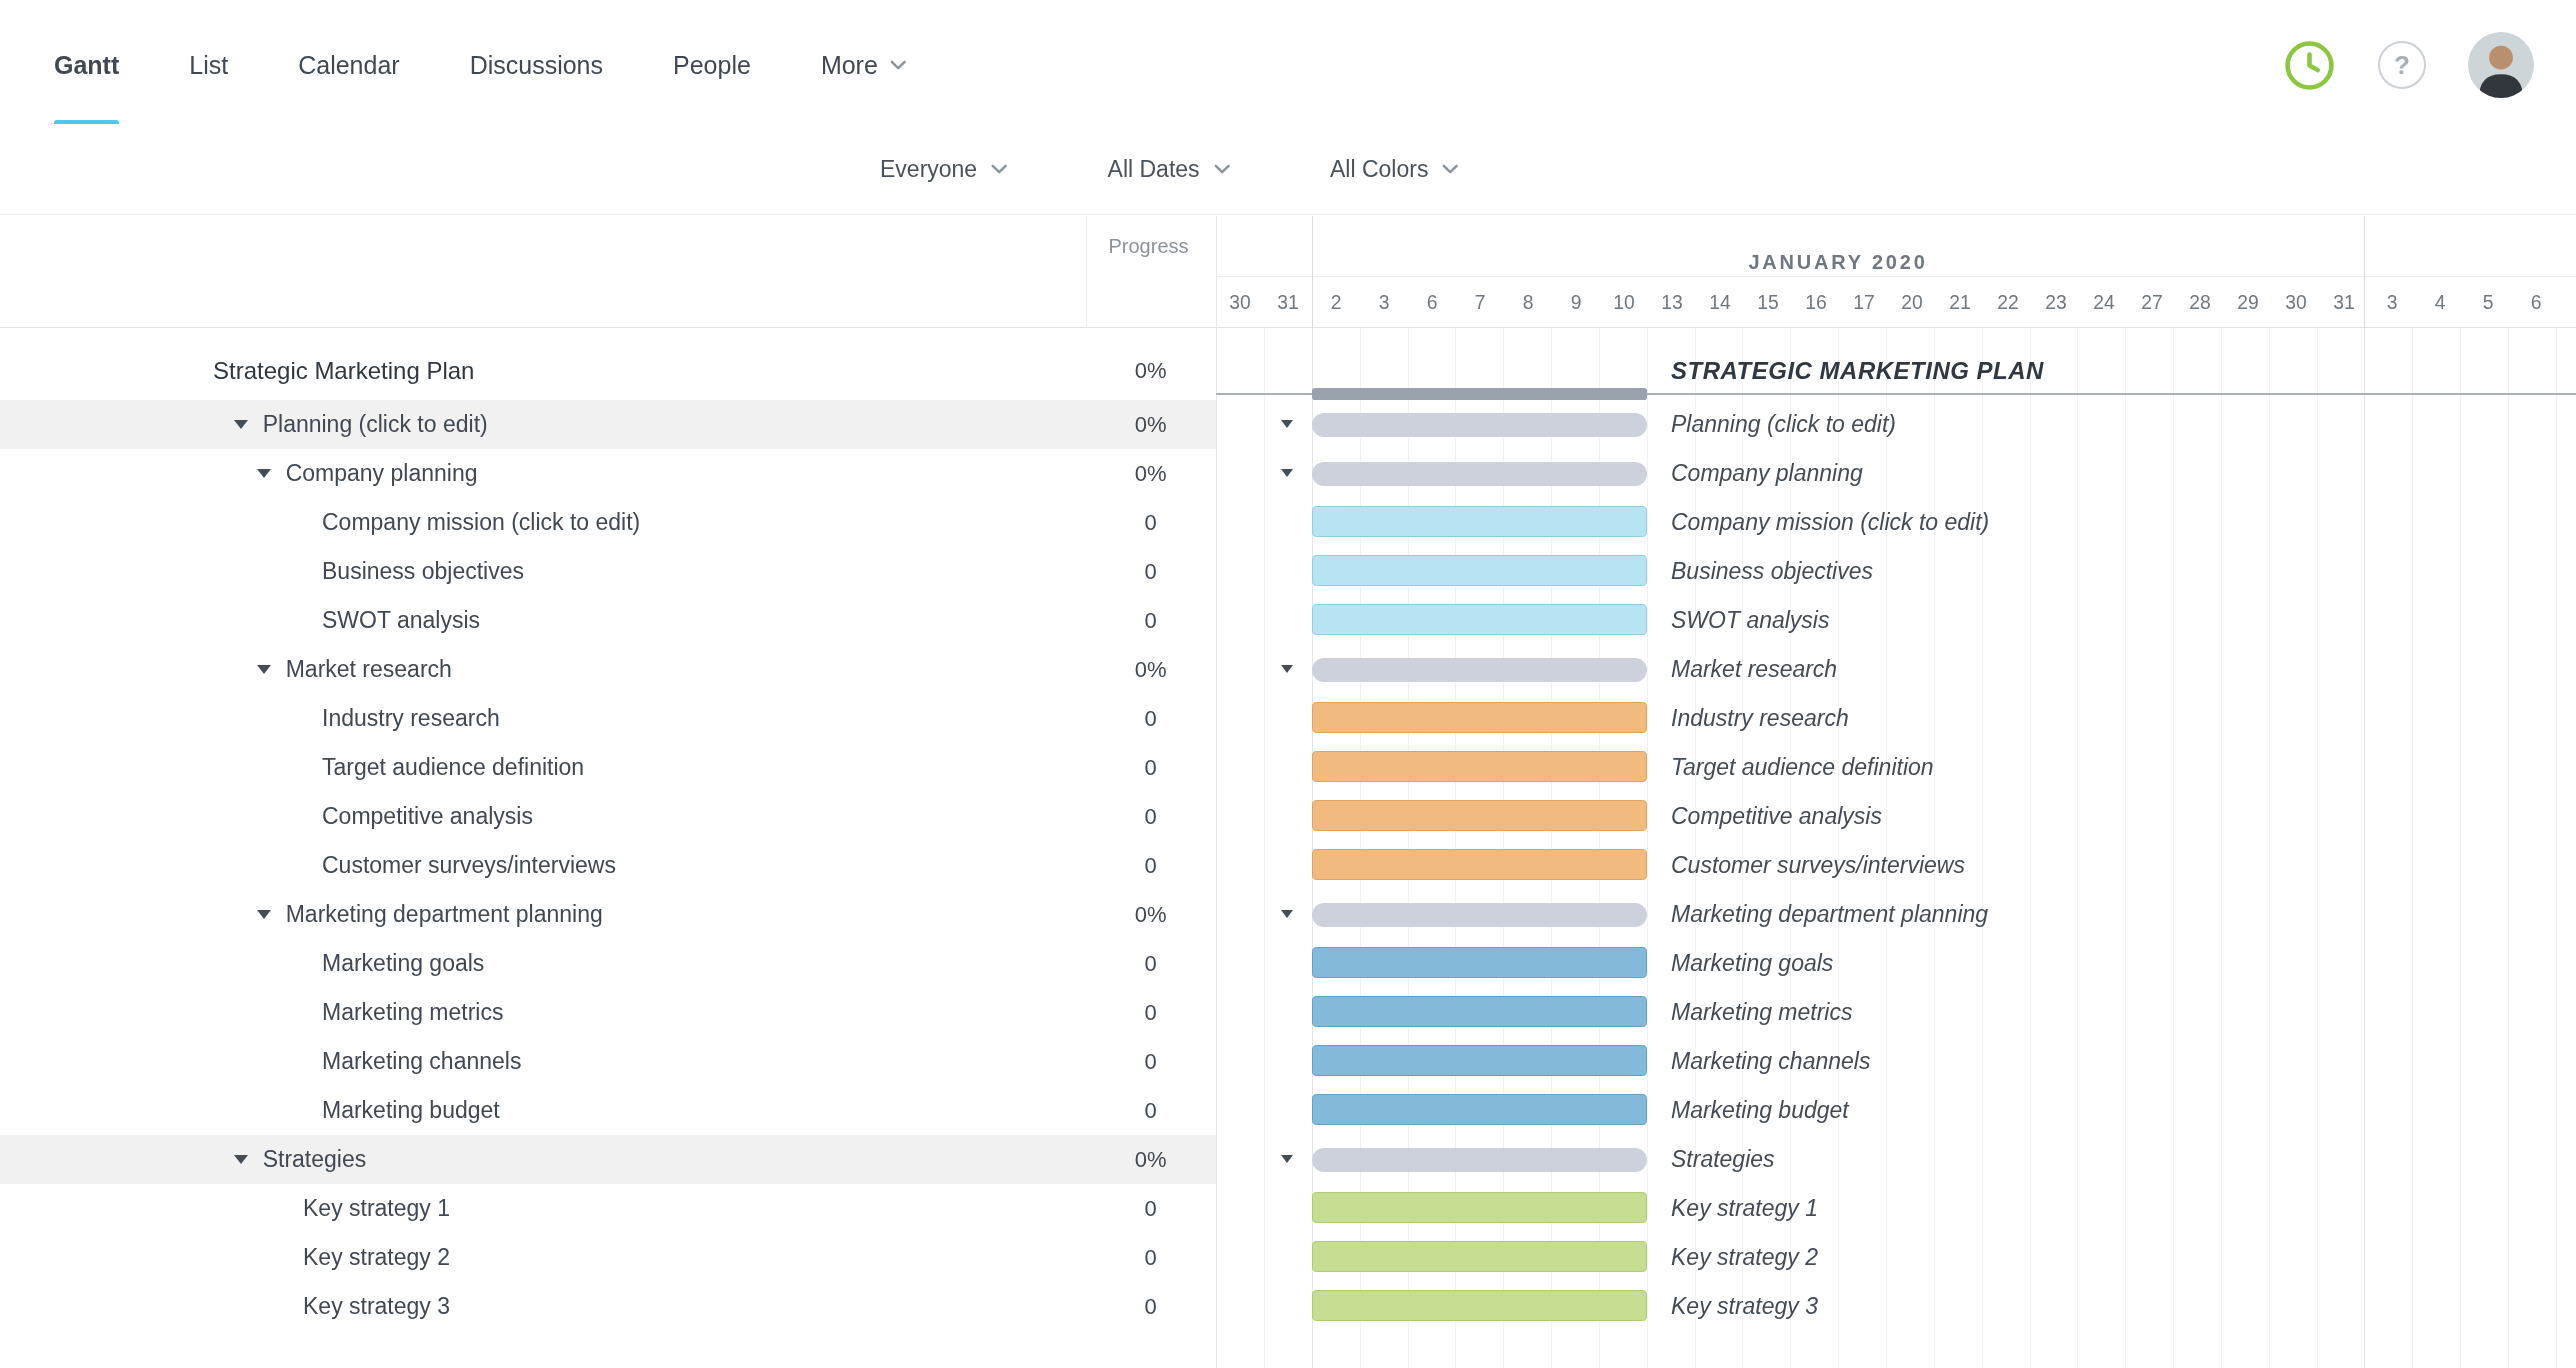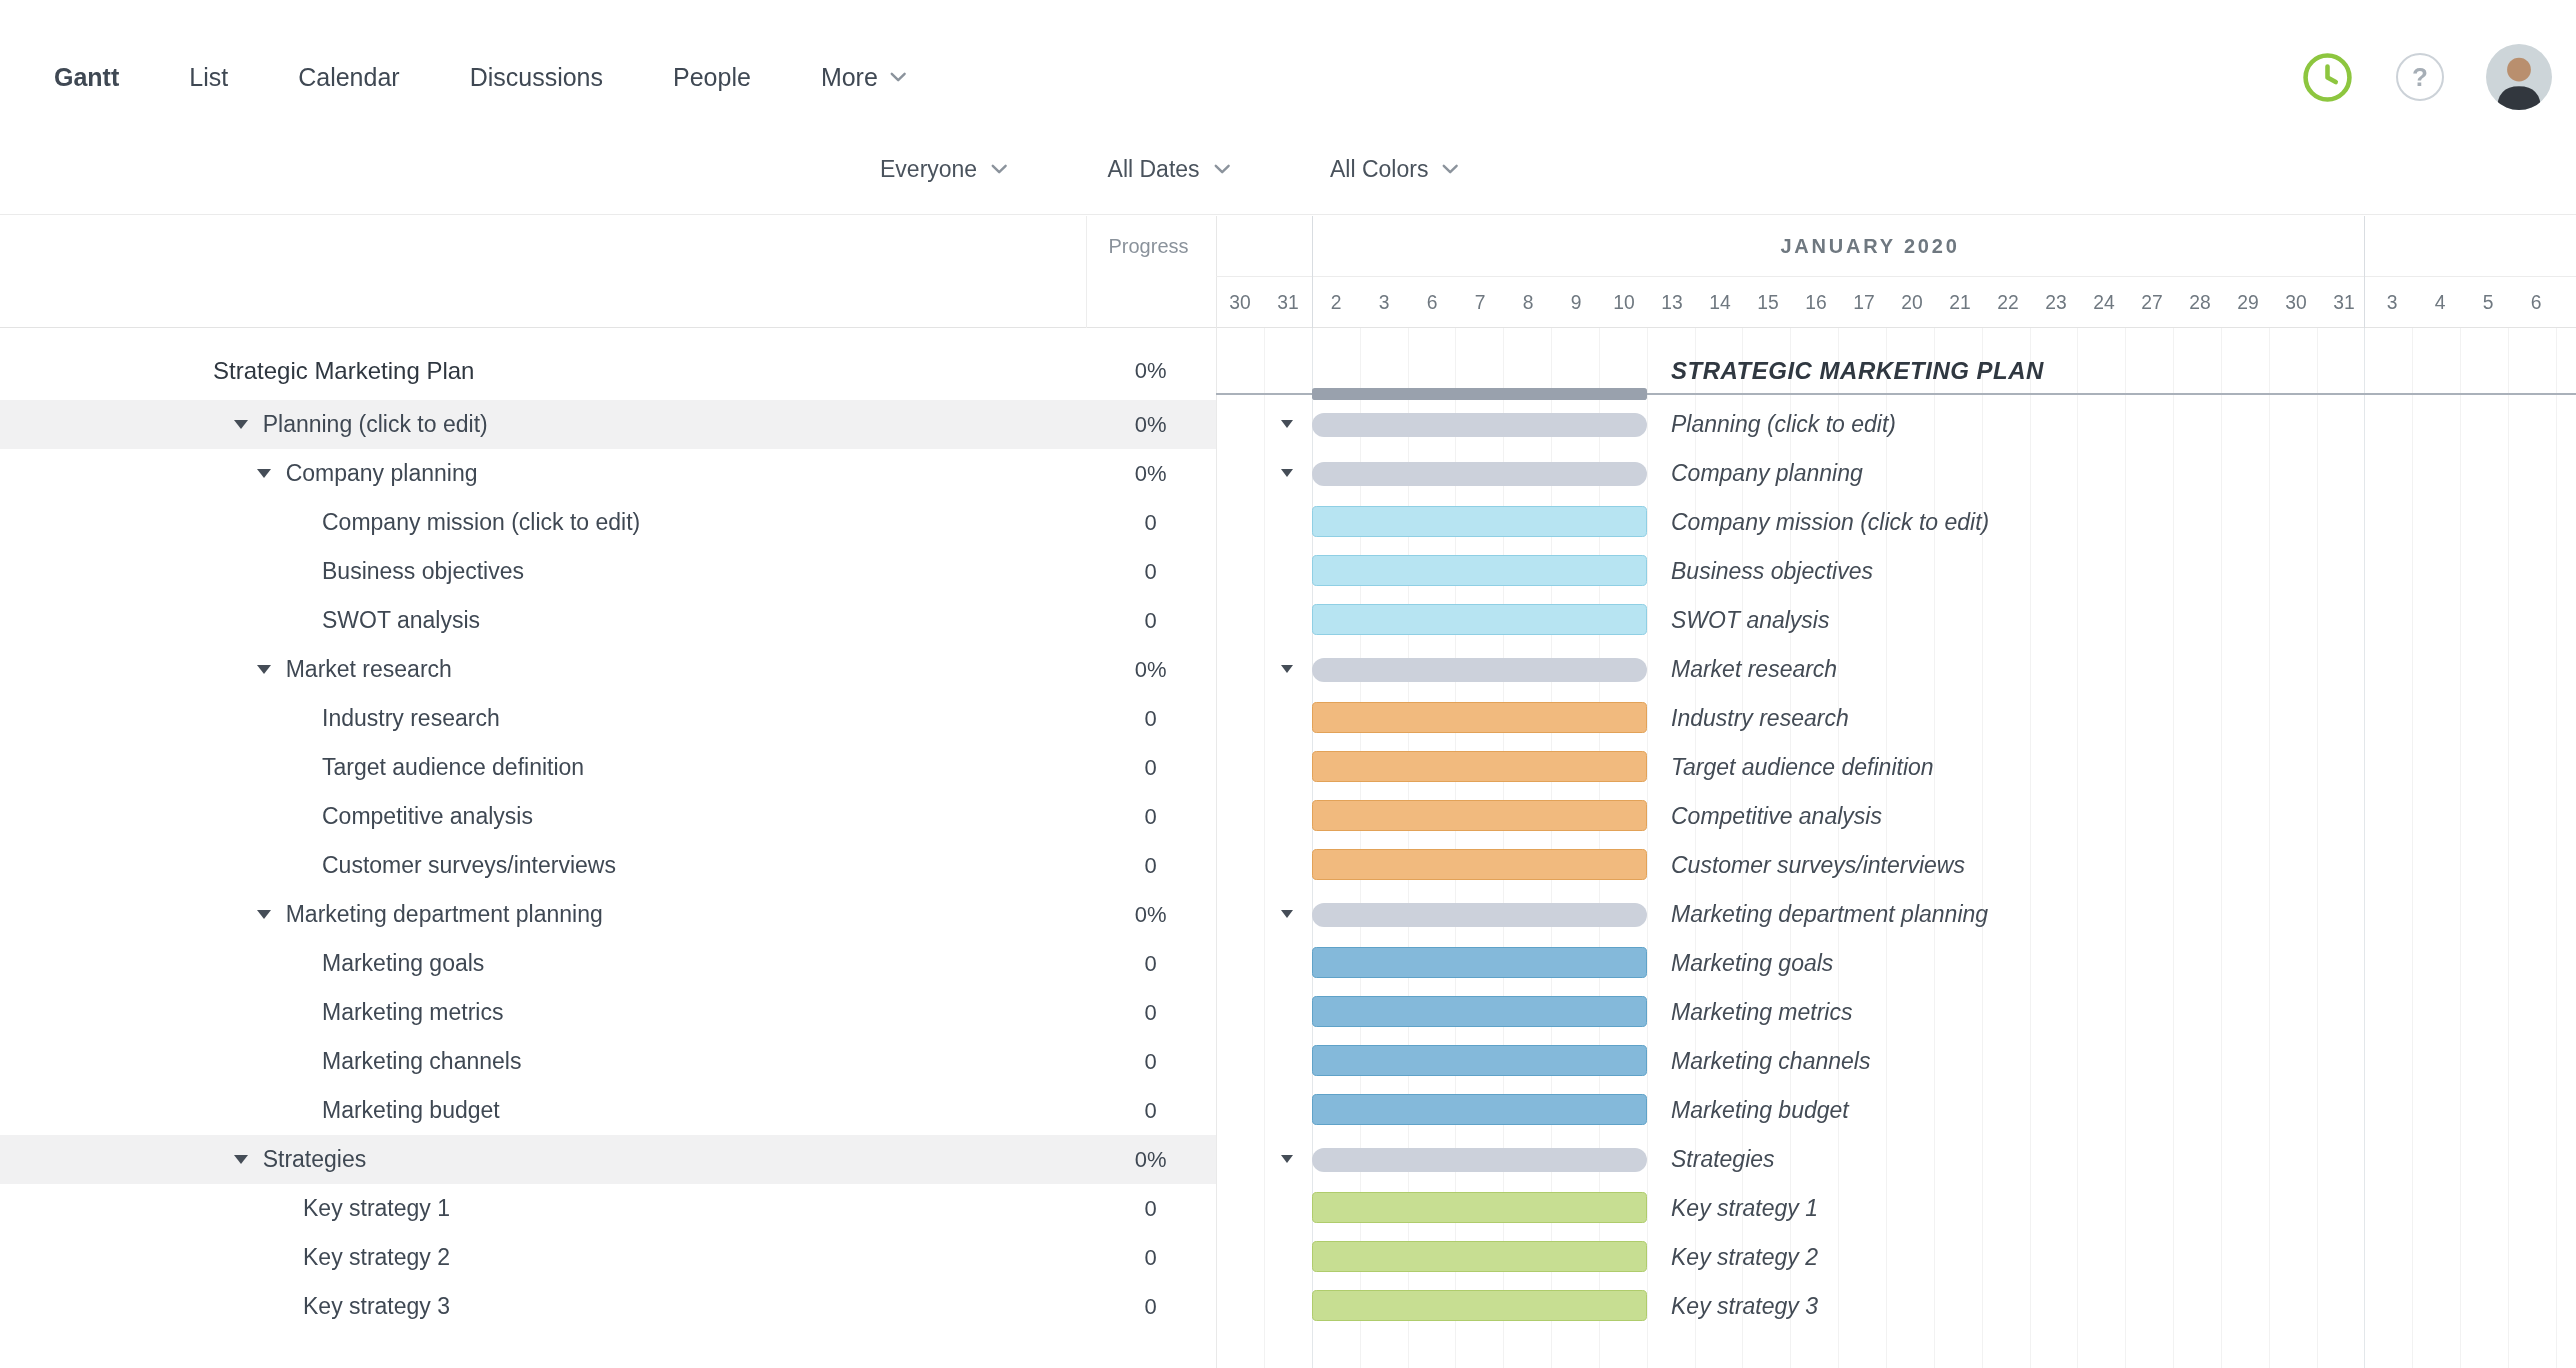--- a/index.html
+++ b/index.html
@@ -1,21 +1,21 @@
 <!DOCTYPE html>
 <html style="font-size:14.7px"><head>
 <meta charset="utf-8">
 <style>
   * { margin:0; padding:0; box-sizing:border-box; }
   body { font-family:"Liberation Sans", sans-serif; background:#fff; color:#3f4853; }
   .app { position:relative; width:2576px; height:1369px; background:#fff; overflow:hidden; }
 
   
-  .nav { position:absolute; top:16px; left:0; width:100%; height:123px; border-bottom:0.9px solid #ebebeb;
-         display:flex; align-items:center; padding:0 24px 0 54px; background:#fff; }
+  .nav { position:absolute; top:4px; left:0; width:100%; height:123px; border-bottom:0.9px solid #ebebeb;
+         display:flex; align-items:center; padding:0 42px 0 54px; background:#fff; }
   .tabs { display:flex; height:100%; align-items:center; gap:70px; }
   .tab { position:relative; height:100%; display:flex; align-items:center; gap:11px;
          font-size:25px; color:#3f4853; cursor:pointer; }
   .tab.active { font-weight:bold; }
   .tab.active::after { content:""; position:absolute; left:0; bottom:0; width:100%; height:6.4px;
          background:#4ec7ea; border-radius:2.8px 2.8px 0 0; }
   .chev { color:#8b939c; flex:none; }
   .nav-right { margin-left:auto; display:flex; align-items:center; gap:42px; }
   .icon-clock { width:53px; height:53px; display:flex; cursor:pointer; }
   .icon-help { width:48px; height:48px; border:2.8px solid #ccd2d8; border-radius:50%;
@@ -36,22 +36,22 @@
   .swatch-group { display:flex; align-items:center; gap:11px; margin-left:35px; cursor:pointer; }
   .swatch { width:28px; height:28px; border-radius:6.4px; background:#7fd7ec; }
   .video { margin-left:86px; display:flex; cursor:pointer; }
 
   
   .ghead { position:absolute; top:216px; left:0; width:100%; height:112px; border-bottom:0.9px solid #e3e3e3; background:#fff; }
   .progress-head { position:absolute; left:1086px; top:0; width:125px; height:61px; display:flex;
          align-items:center; justify-content:center; font-size:20px; color:#8a929b; }
   .phead-sep { position:absolute; left:1086px; top:0; width:0.9px; height:112px; background:#ededed; }
   .chart-sep { position:absolute; left:1216px; top:0; width:0.9px; height:112px; background:#e7e7e7; }
-  .month-label { position:absolute; top:0; height:61px; display:flex; align-items:center; justify-content:center;
-         font-size:20px; font-weight:bold; letter-spacing:2.8px; color:#6f7880;margin-left:32px; }
+  .month-label { position:absolute; top:16px; height:61px; display:flex; align-items:center; justify-content:center;
+         font-size:20px; font-weight:bold; letter-spacing:2.8px; color:#6f7880; }
   .month-underline { position:absolute; left:1216px; right:0; top:60px; height:0.9px; background:#ececec; }
   .mline { position:absolute; top:0; height:112px; width:0.9px; background:#d9dde1; }
   .days { position:absolute; left:1216px; top:61px; height:52px; display:flex; }
   .day { width:48px; text-align:center; line-height:52px; font-size:19.3px; color:#6f7880; }
 
   
   .vlines { position:absolute; top:328px; left:0; width:100%; height:1041px; z-index:0; }
   .vline { position:absolute; top:0; height:100%; width:0.9px; background:#f2f2f2; }
   .vline.major { background:#e3e7ea; }
   .vline.edge { background:#e9e9e9; }

